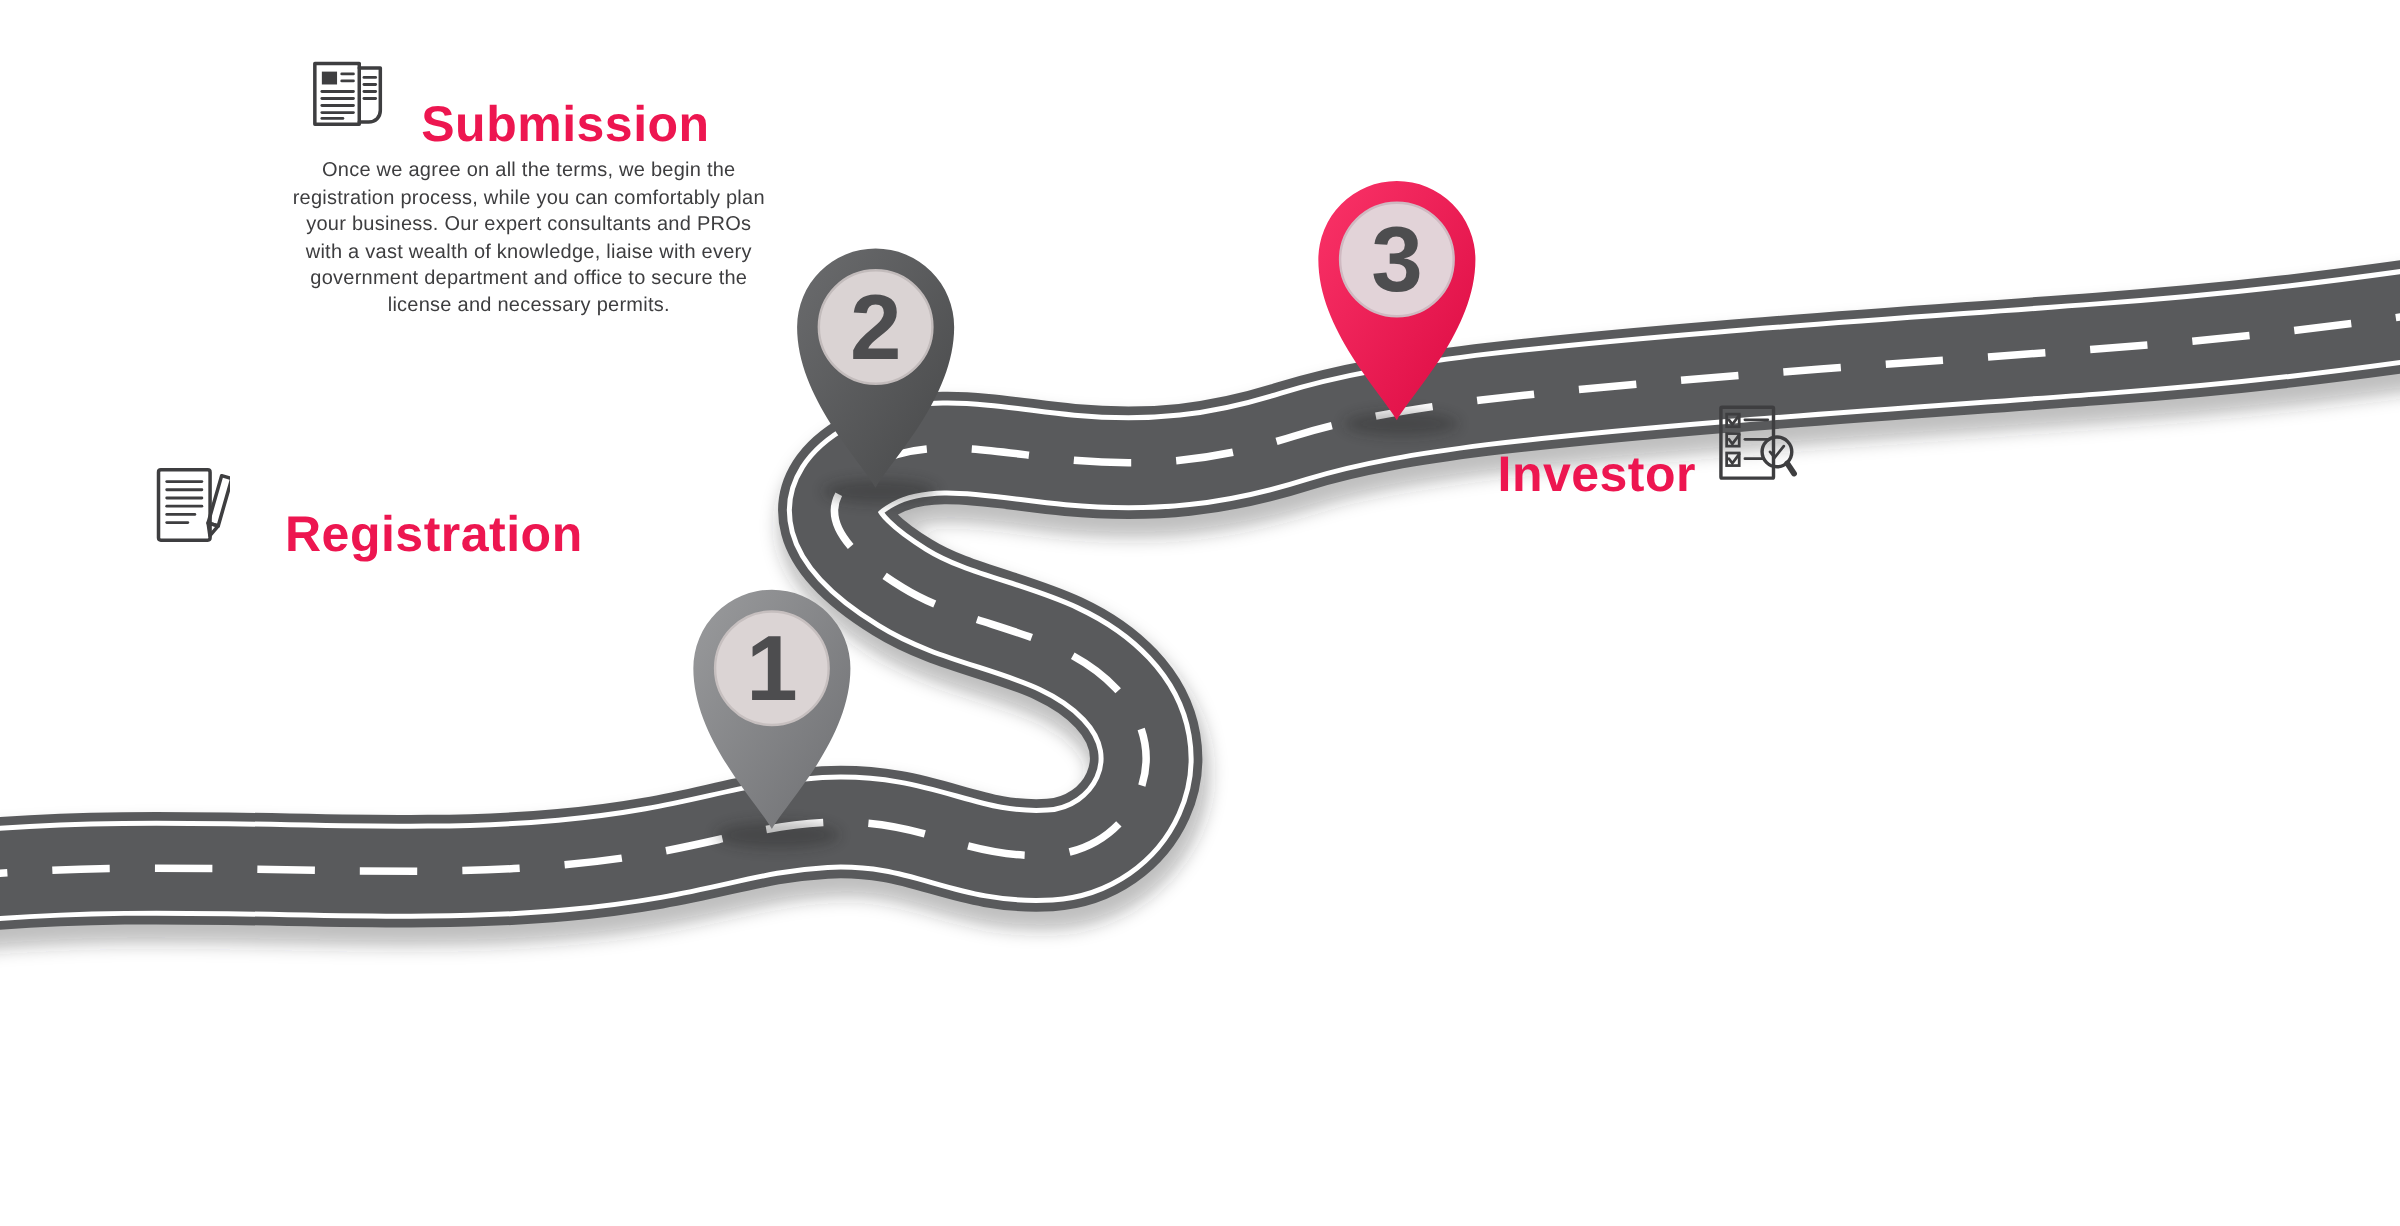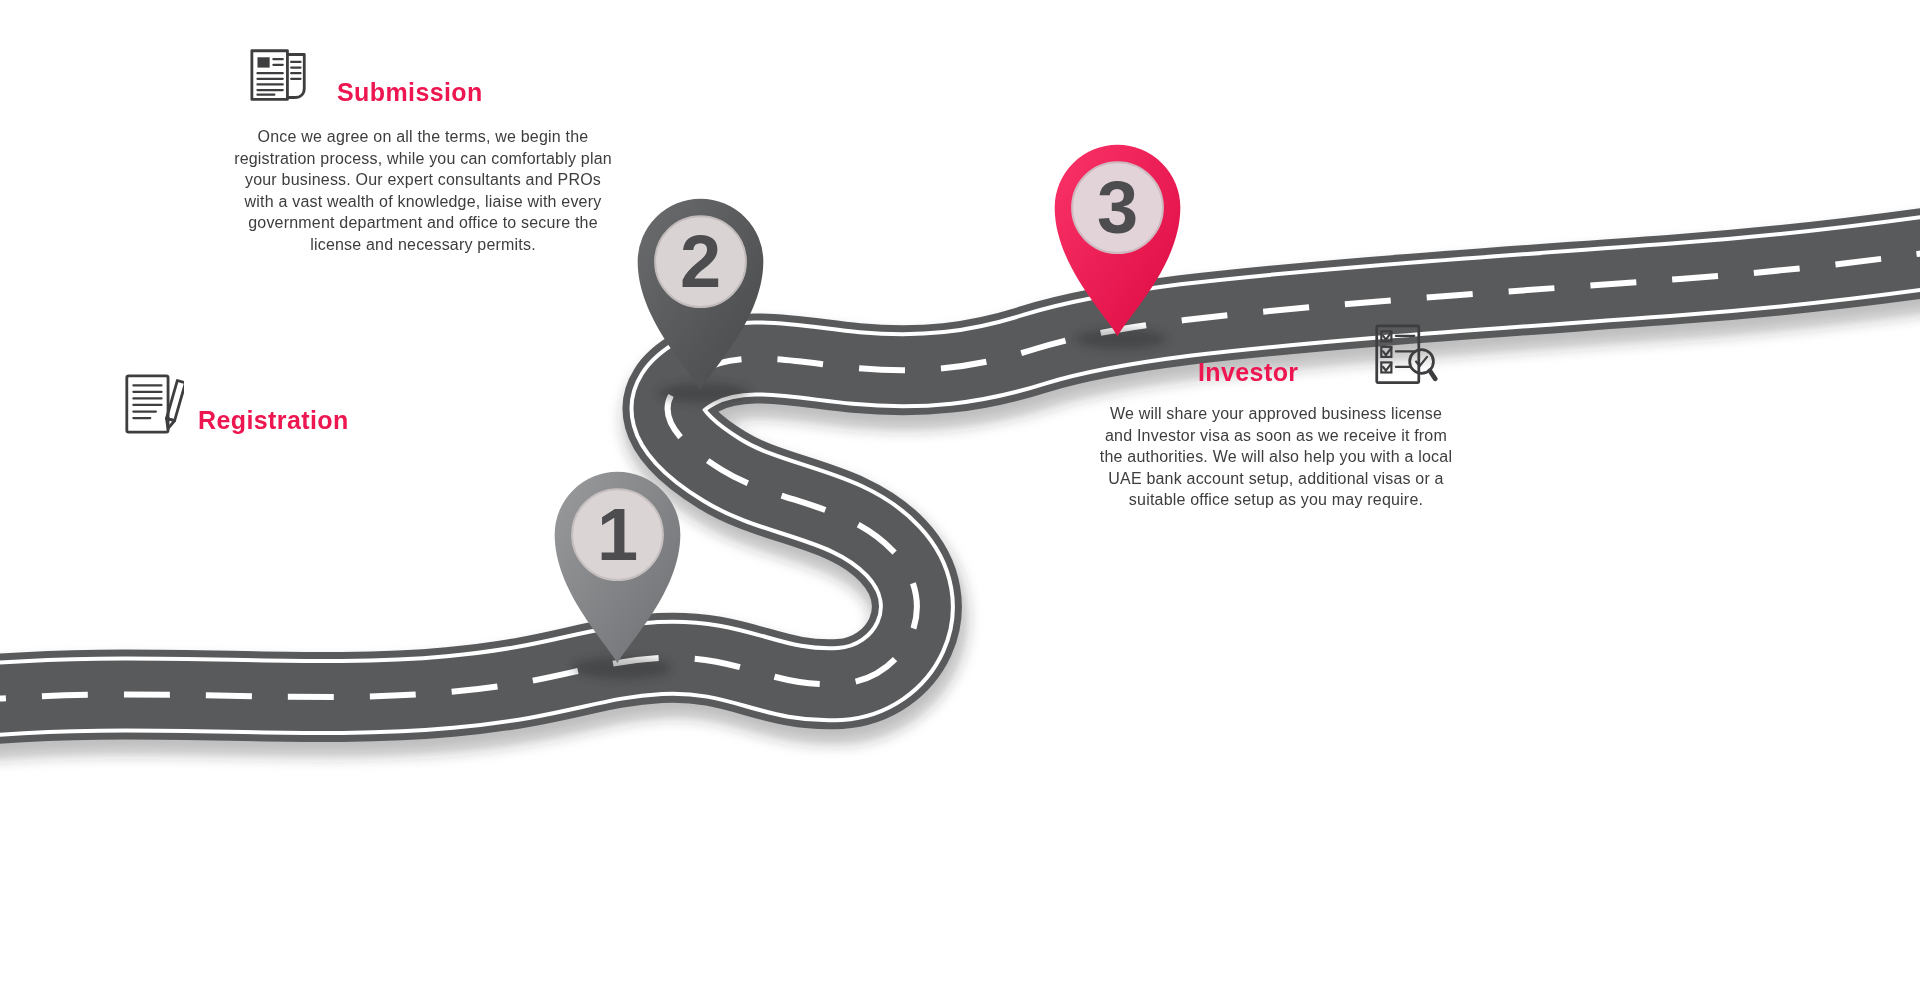--- a/index.html
+++ b/index.html
@@ -20,32 +20,32 @@
     font-family:"Liberation Sans", sans-serif;
   }
   .pin1 { left:545px; top:465px; }
   .pin2 { left:628px; top:192px; }
   .pin3 { left:1045px; top:138px; }
 
   
   .step-icon { position:absolute; }
   .step-title {
     position:absolute; color:#ED1650; font-weight:700;
-    font-size:25px; letter-spacing:.4px; white-space:nowrap;
+    font-size:40px; letter-spacing:.4px; white-space:nowrap;
   }
   .step-text {
     position:absolute; color:#3D3D3F; font-size:16px; line-height:21.5px;
     letter-spacing:.2px; text-align:center;
   }
   .icon-submission   { left:248px;  top:47px;  }
   .title-submission  { left:337px;  top:78px;  }
   .text-submission   { left:232px;  top:126px; width:382px; }
 
   .icon-registration { left:124px;  top:372px; }
-  .title-registration{ left:198px;  top:406px; }
+  .title-registration{ left:228px;  top:406px; }
   .text-registration { left:118px;  top:453px; width:382px; }
 
   .title-handover    { left:1198px; top:358px; }
   .icon-handover     { left:1374px; top:322px; }
   .text-handover     { left:1095px; top:403px; width:362px; }
 
   .lineart { stroke:#3E3E40; fill:none; stroke-width:3; stroke-linecap:round; stroke-linejoin:round; }
   .lineart-thin { stroke:#3E3E40; fill:none; stroke-width:2.4; stroke-linecap:round; }
 </style>
 </head>
@@ -179,15 +179,14 @@
       <path class="lineart-thin" d="M10 31 l3 4 l6 -8"></path>
       <line class="lineart-thin" x1="24" y1="31" x2="44" y2="31"></line>
       <rect class="lineart-thin" x="8" y="43" width="11" height="11"></rect>
       <path class="lineart-thin" d="M10 48 l3 4 l6 -8"></path>
       <line class="lineart-thin" x1="24" y1="48" x2="40" y2="48"></line>
       <circle class="lineart" cx="52" cy="42" r="13" fill="#ffffff"></circle>
       <path class="lineart-thin" d="M46 42 l4 5 l8 -10"></path>
       <line x1="61" y1="52" x2="67" y2="61" stroke="#3E3E40" stroke-width="5" stroke-linecap="round"></line>
     </svg>
   </span>
-  <p class="step-text text-handover">We will share your approved business license and Investor visa as soon as we receive it from the authorities. We will also help you with a local UAE bank account setup, additional visas or a suitable office setup as you may require.</p>
 
 </div>
 
 </body></html>

